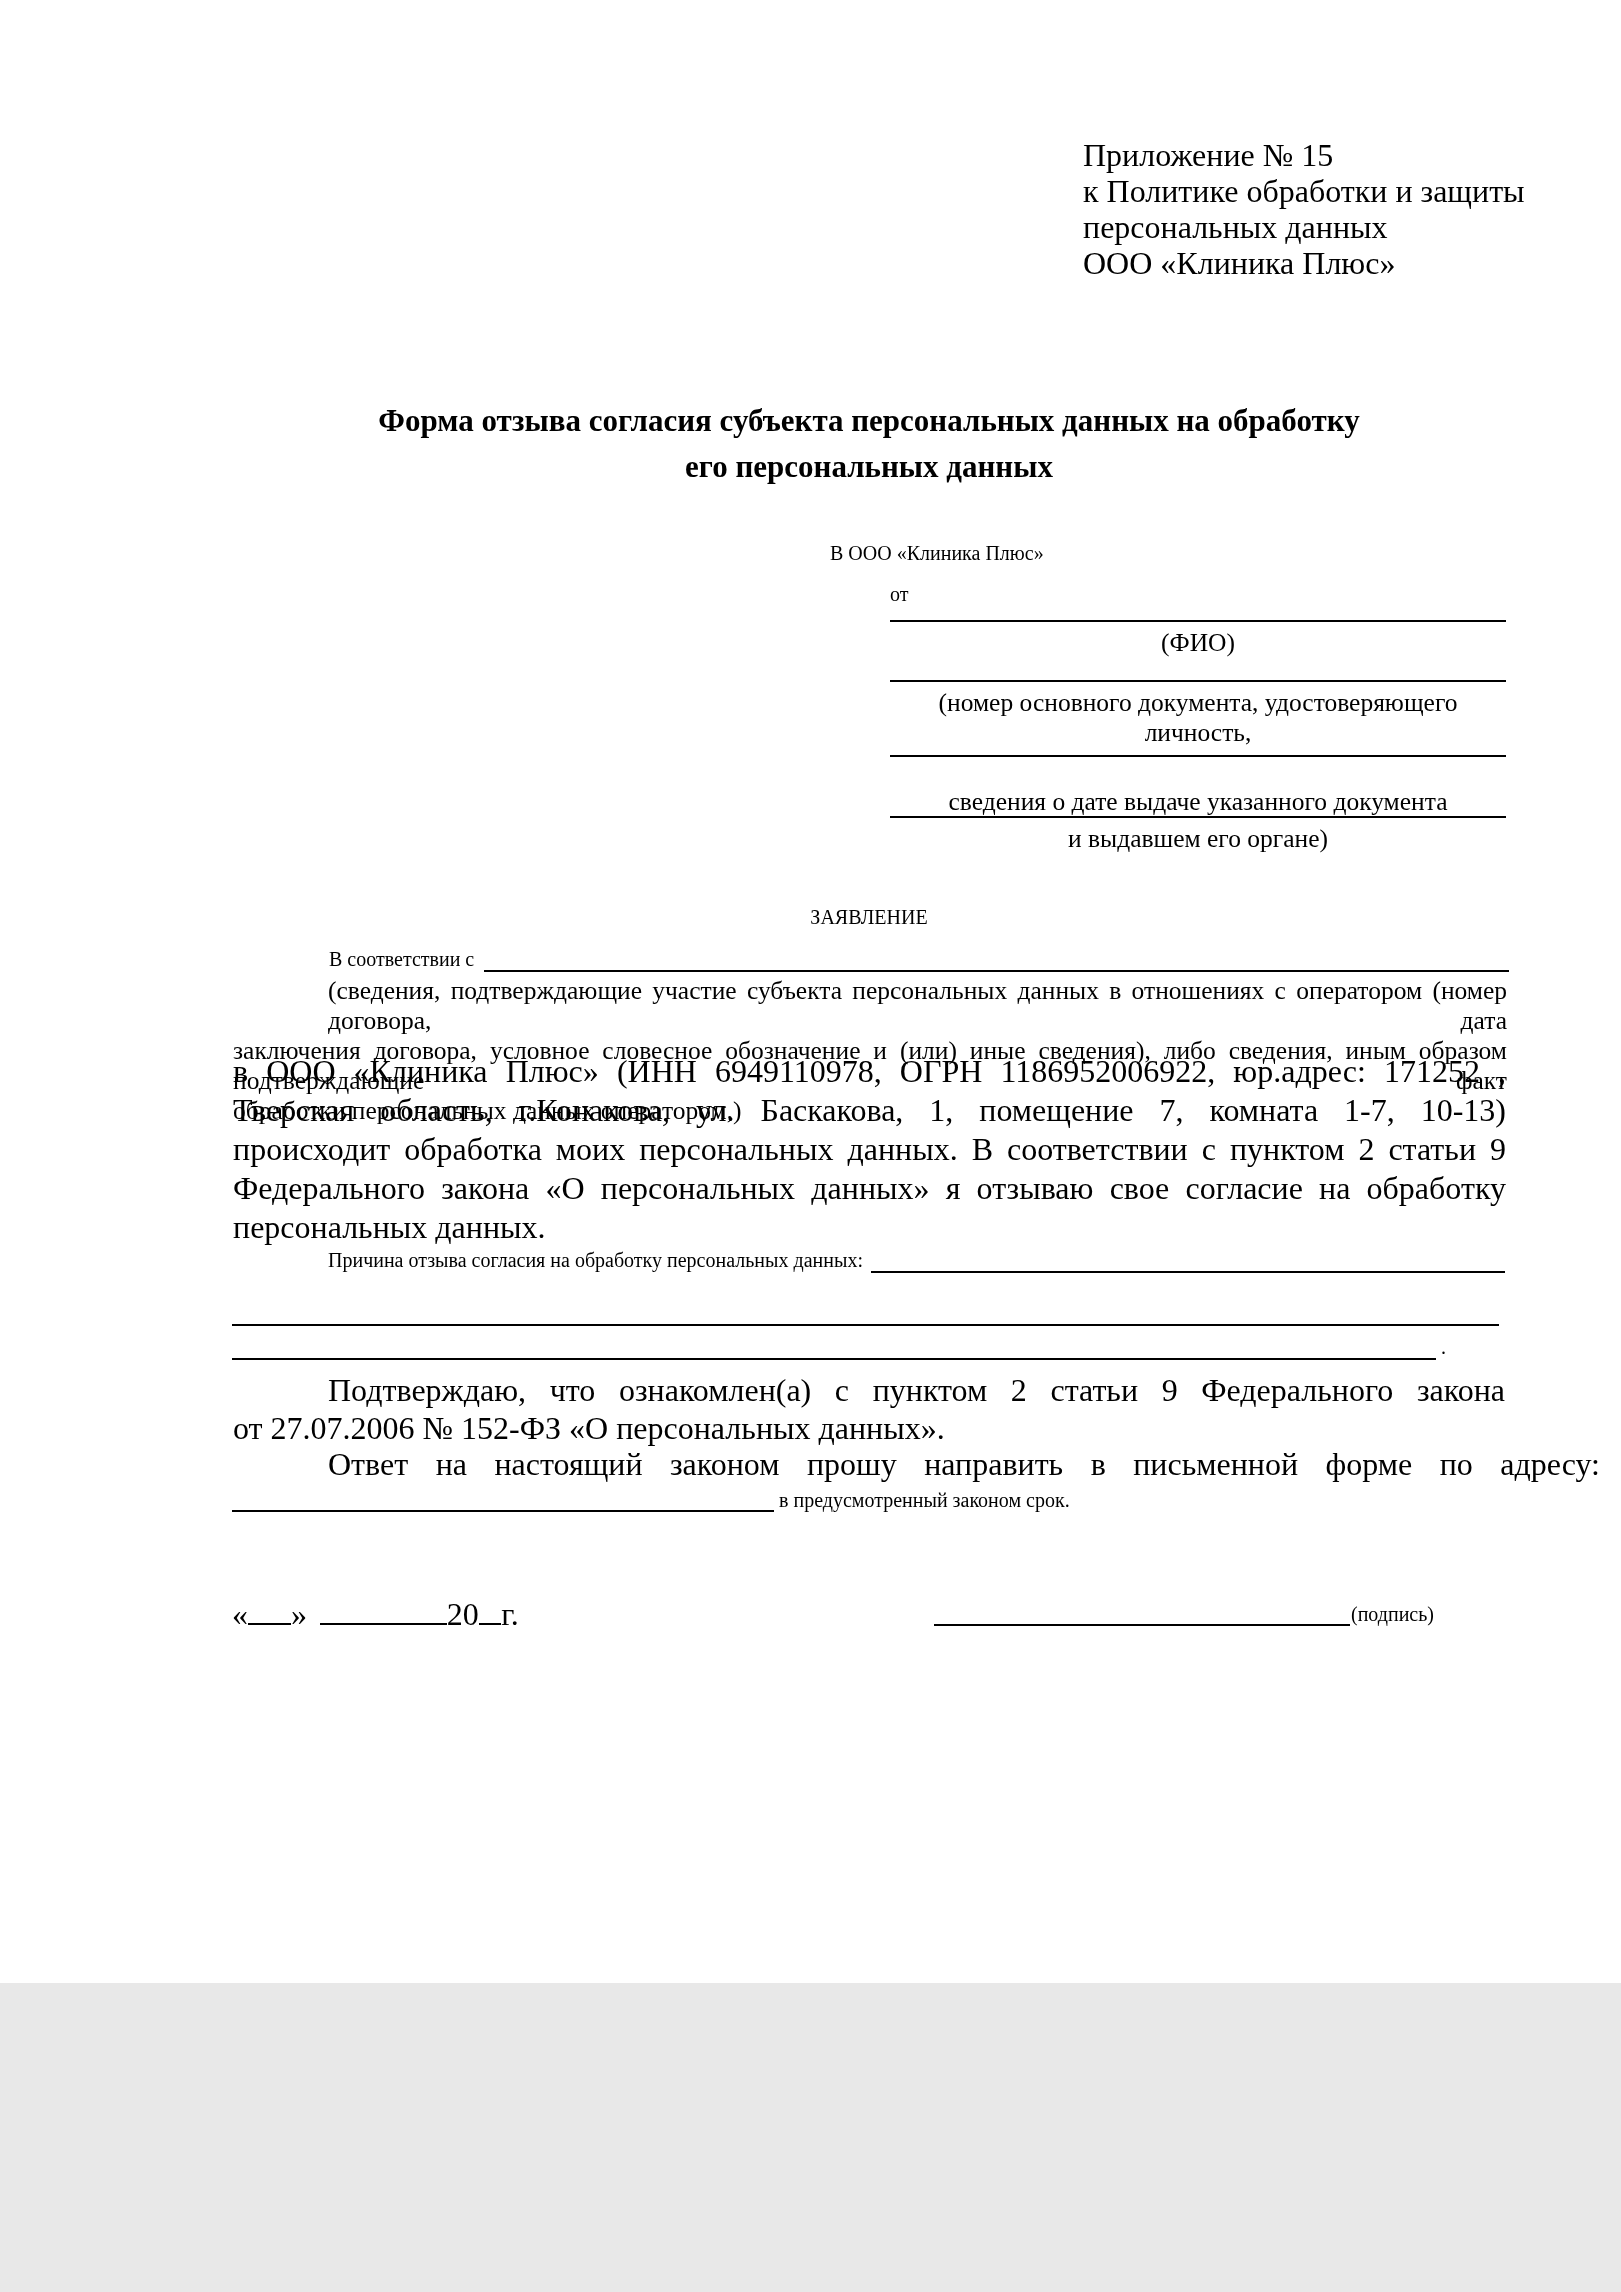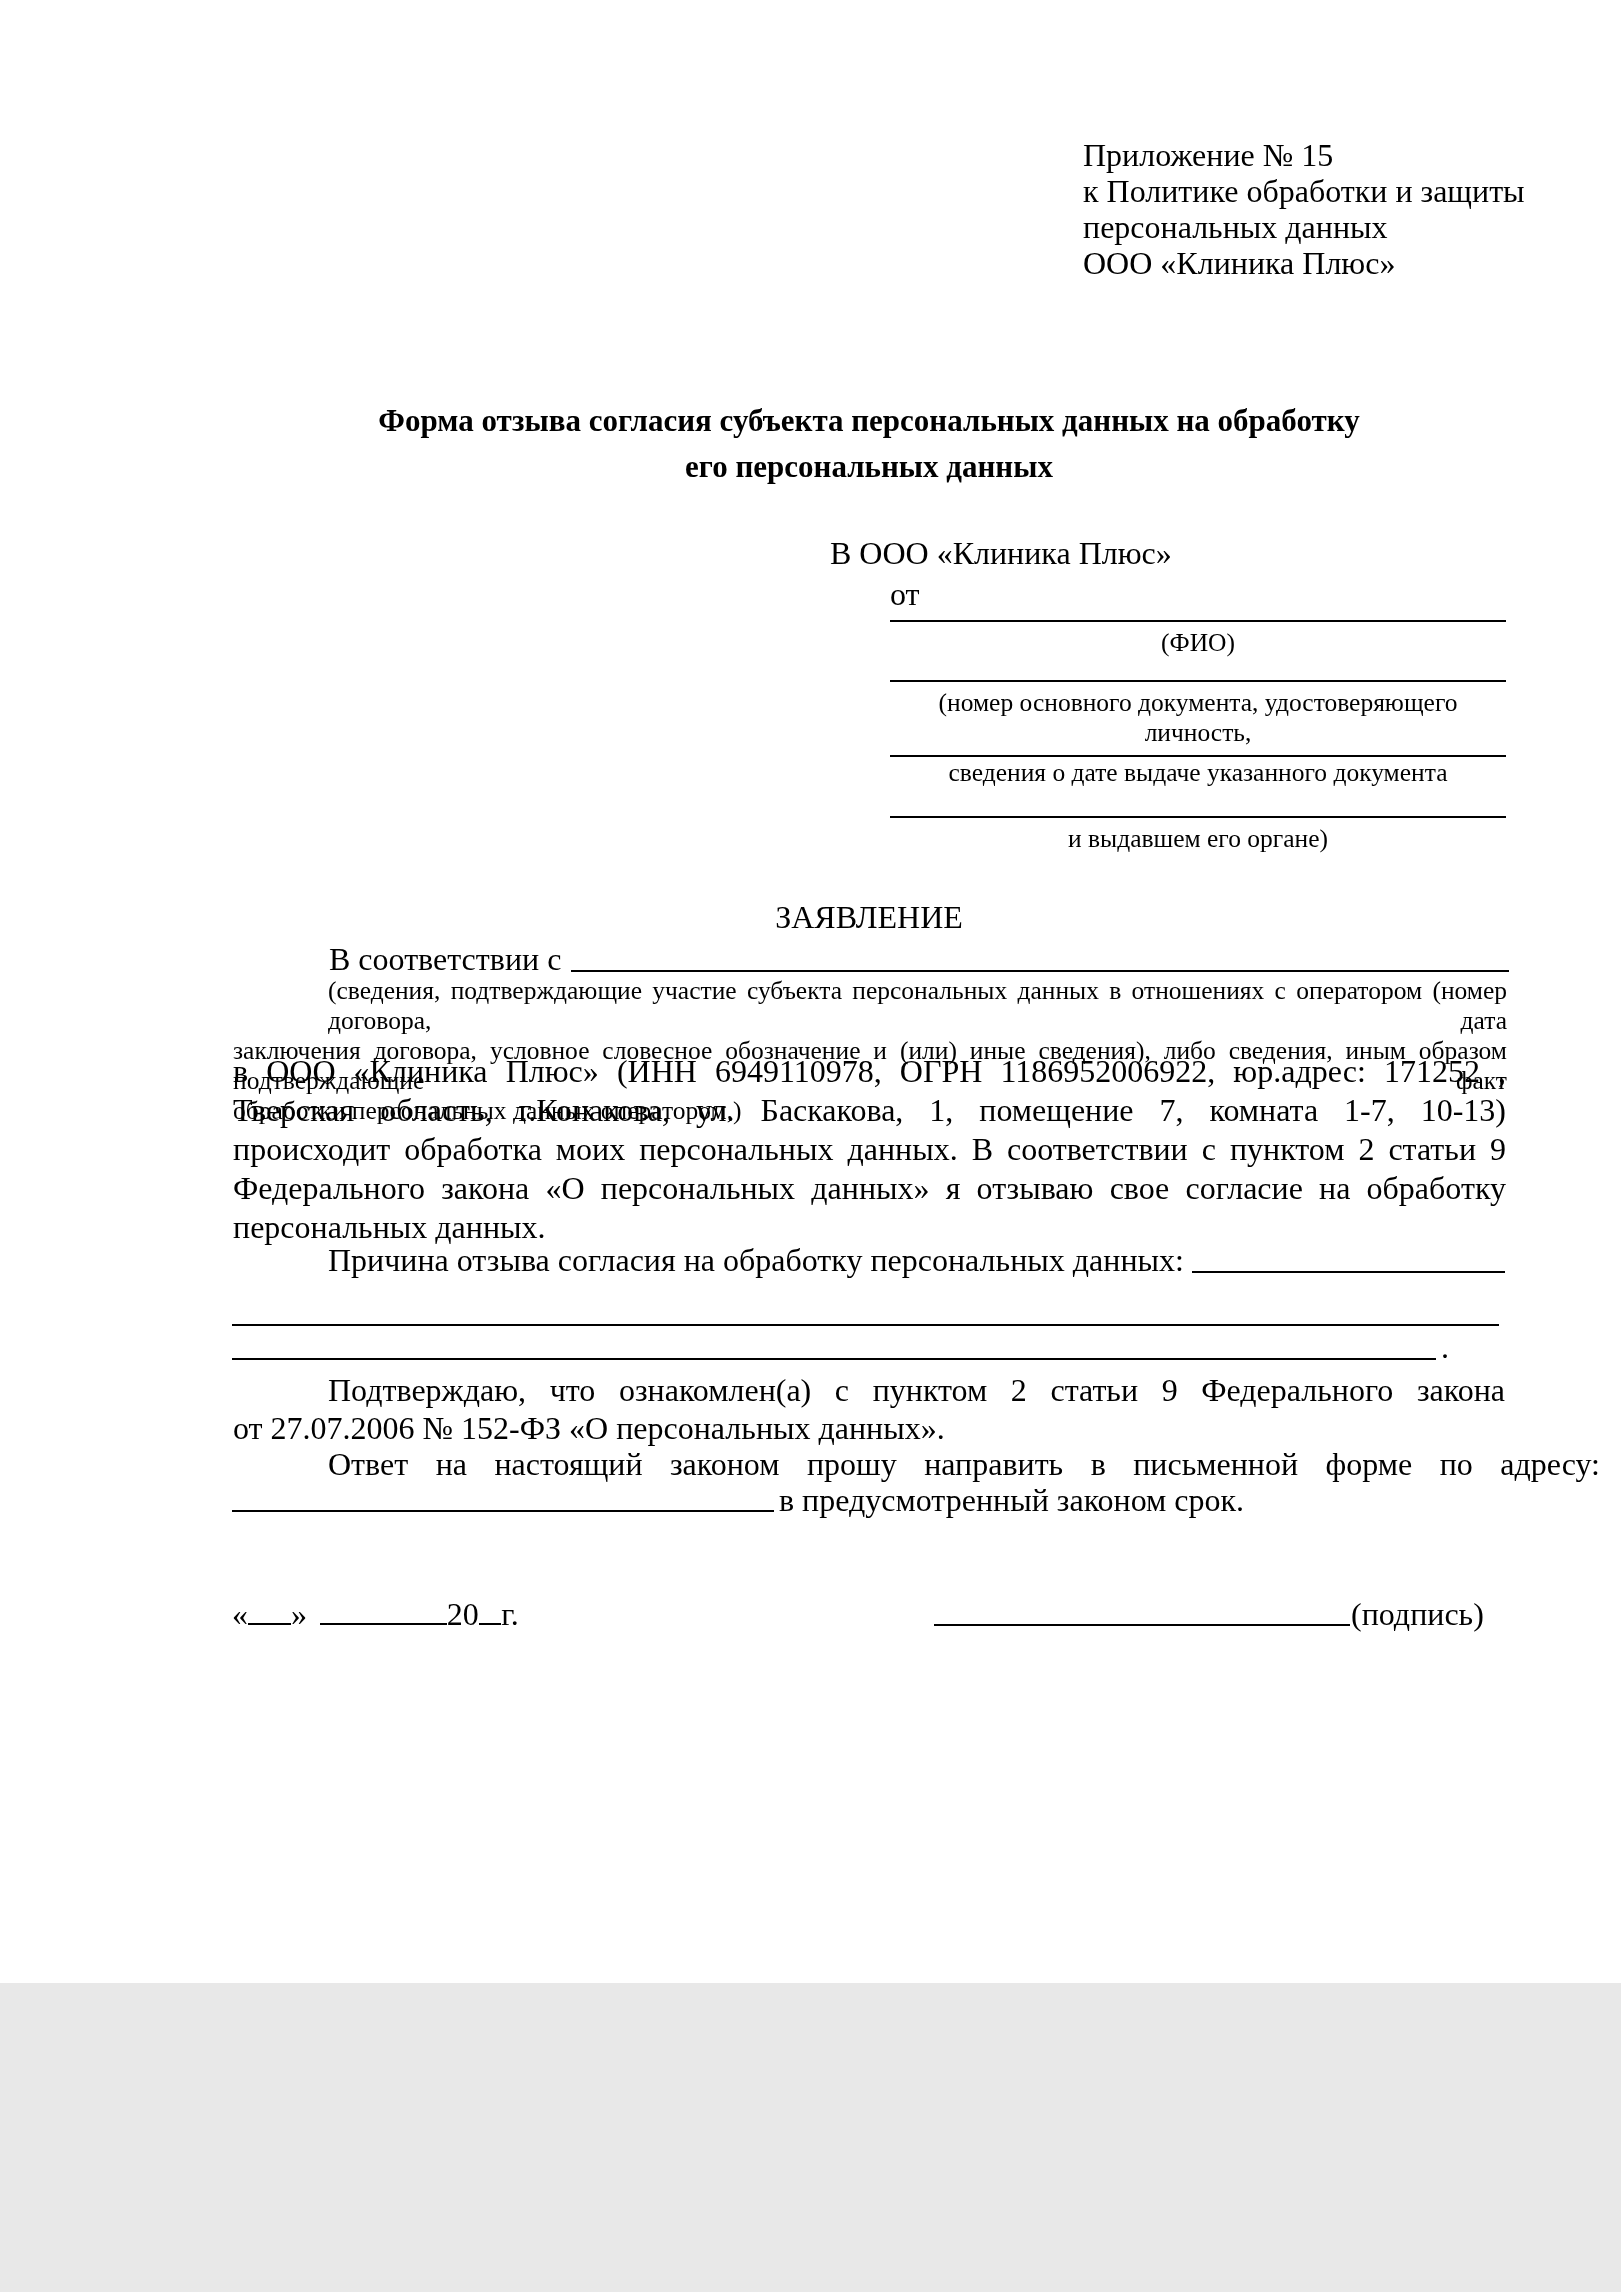--- a/index.html
+++ b/index.html
@@ -7,21 +7,21 @@
     position:relative;
     width:1621px;height:1983px;
     margin:0 auto;
     background:#ffffff;
     font-family:"Liberation Serif","DejaVu Serif",serif;
     color:#000;
     overflow:hidden;
   }
   .abs{position:absolute;}
   .t{font-size:32px;line-height:39px;}
-  .one{font-size:32px;line-height:32px;}
+  .one{font-size:20px;line-height:32px;}
   .small{font-size:25.5px;line-height:30px;}
   .bold{font-weight:bold;}
   .center{text-align:center;}
   .jline{text-align:justify;text-align-last:justify;}
   .firstindent{padding-left:95px;}
   .hl{height:0;border-top:2.9px solid #000;}
   .flexrow{display:flex;align-items:flex-end;}
   .nowrap{white-space:nowrap;text-align:right;}
   .fillline{flex:1;border-bottom:2.9px solid #000;margin-left:9.8px;margin-bottom:2.9px;}
   .padseg{width:95px;flex:none;}
@@ -49,21 +49,21 @@
   <div class="abs one" style="left:830px;top:537px;">В ООО «Клиника Плюс»</div>
   <div class="abs one" style="left:890px;top:578px;">от</div>
 
   <div class="abs hl" style="left:890px;top:620px;width:616px;"></div>
   <div class="abs small center" style="left:890px;top:628px;width:616px;">(ФИО)</div>
 
   <div class="abs hl" style="left:890px;top:680px;width:616px;"></div>
   <div class="abs small center" style="left:890px;top:688px;width:616px;">(номер основного документа, удостоверяющего личность,</div>
 
   <div class="abs hl" style="left:890px;top:755px;width:616px;"></div>
-  <div class="abs small center" style="left:890px;top:758px;width:616px;">сведения о дате выдаче указанного документа</div>
+  <div class="abs small center" style="left:890px;top:787px;width:616px;">сведения о дате выдаче указанного документа</div>
 
   <div class="abs hl" style="left:890px;top:816px;width:616px;"></div>
   <div class="abs small center" style="left:890px;top:824px;width:616px;">и выдавшем его органе)</div>
 
   <div class="abs one center" style="left:233px;top:901px;width:1272px;">ЗАЯВЛЕНИЕ</div>
 
   <div class="abs flexrow one" style="left:329px;top:943px;width:1180px;height:32px;">
     <span class="nowrap">В соответствии с</span>
     <span class="fillline"></span>
   </div>

